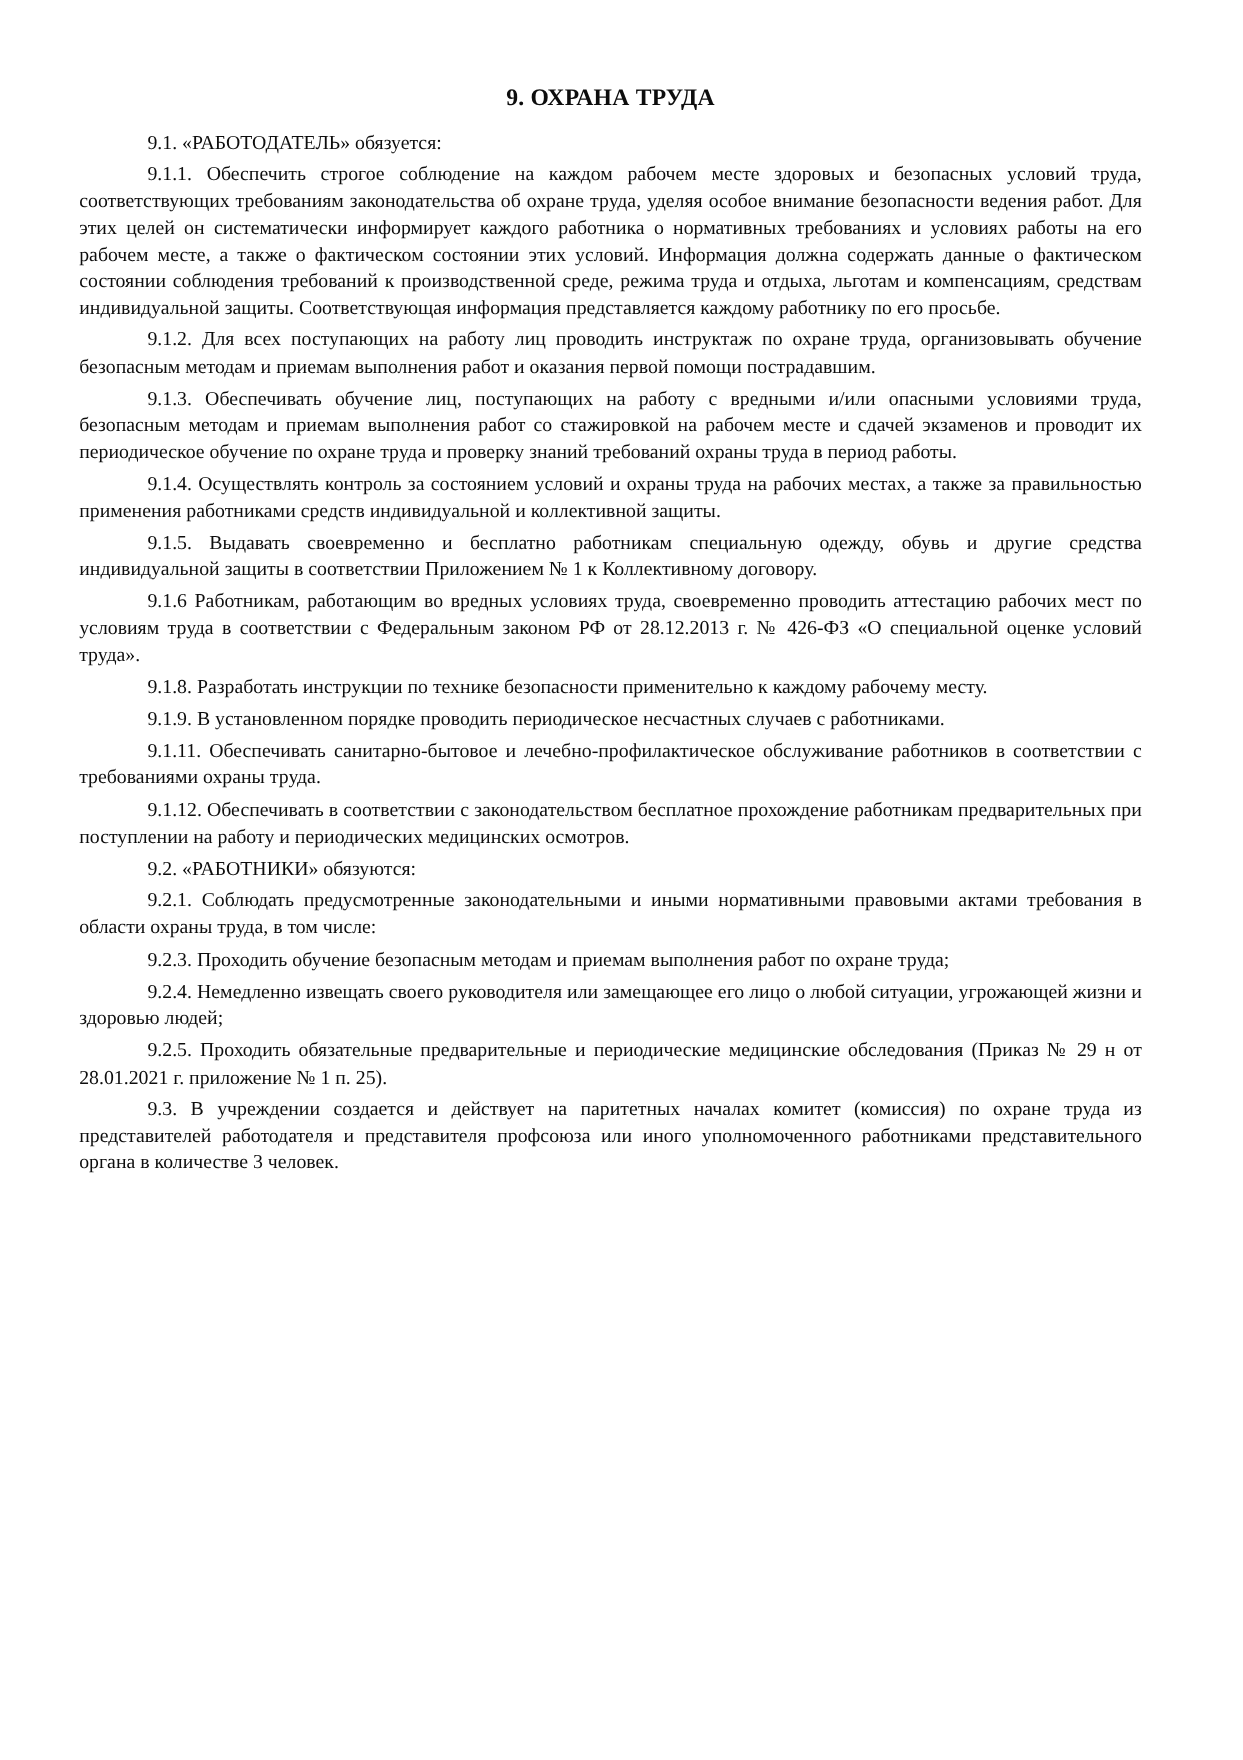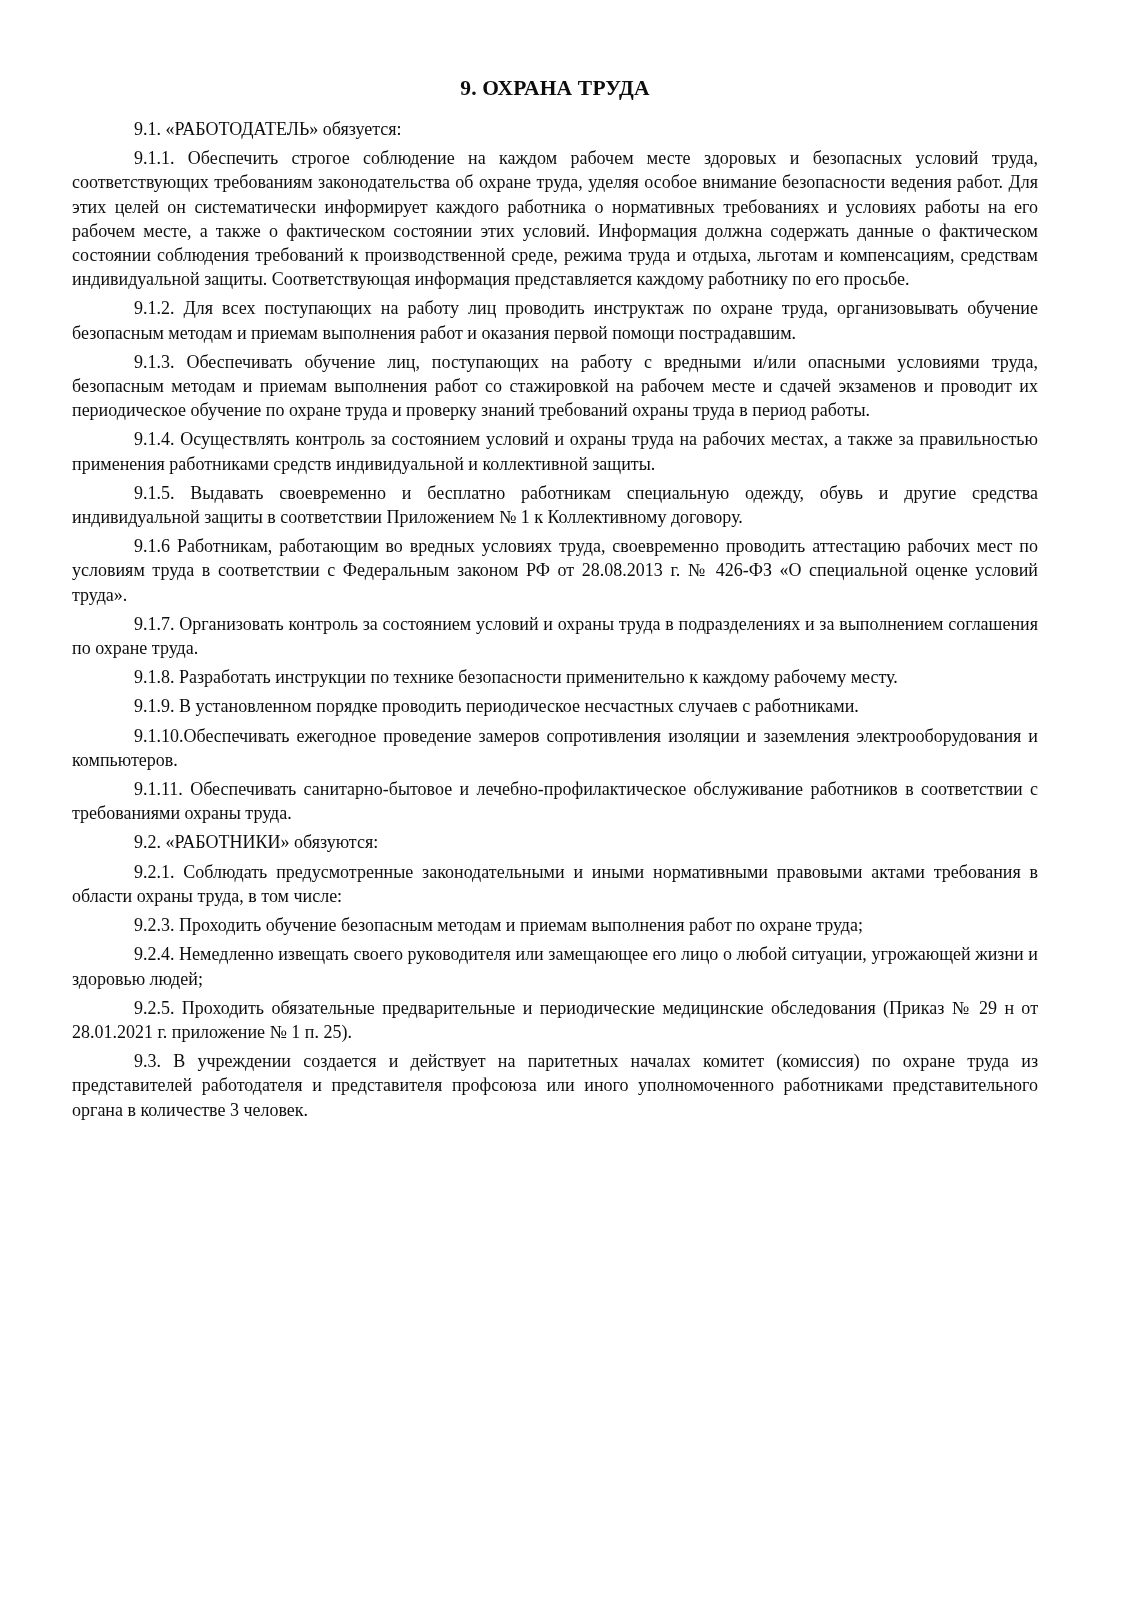--- a/index.html
+++ b/index.html
@@ -44,26 +44,25 @@
 
 <div class="page">
   <h1 class="doc-title">9. ОХРАНА ТРУДА</h1>
   <div class="body">
     <p class="para">9.1. «РАБОТОДАТЕЛЬ» обязуется:</p>
     <p class="para">9.1.1. Обеспечить строгое соблюдение на каждом рабочем месте здоровых и безопасных условий труда, соответствующих требованиям законодательства об охране труда, уделяя особое внимание безопасности ведения работ. Для этих целей он систематически информирует каждого работника о нормативных требованиях и условиях работы на его рабочем месте, а также о фактическом состоянии этих условий.  Информация должна содержать данные о фактическом состоянии соблюдения требований к производственной среде, режима труда и отдыха, льготам и компенсациям, средствам индивидуальной защиты. Соответствующая информация представляется каждому работнику по его просьбе.</p>
     <p class="para">9.1.2. Для всех поступающих на работу лиц проводить инструктаж по охране труда, организовывать обучение безопасным методам и приемам выполнения работ и оказания первой помощи пострадавшим.</p>
     <p class="para">9.1.3. Обеспечивать обучение лиц, поступающих на работу с вредными и/или опасными условиями труда, безопасным методам и приемам выполнения работ со стажировкой на рабочем месте и сдачей экзаменов и проводит их периодическое обучение по охране труда и проверку знаний требований охраны труда в период работы.</p>
     <p class="para">9.1.4. Осуществлять контроль за состоянием условий и охраны труда на рабочих местах, а также за правильностью применения работниками средств индивидуальной и коллективной защиты.</p>
     <p class="para">9.1.5. Выдавать своевременно и бесплатно работникам специальную одежду, обувь и другие средства индивидуальной защиты в соответствии Приложением № 1 к Коллективному договору.</p>
-    <p class="para">9.1.6 Работникам, работающим во вредных условиях труда, своевременно проводить аттестацию рабочих мест по условиям труда в соответствии с Федеральным законом РФ от 28.08.2013 г. № 426-ФЗ «О специальной оценке условий труда».</p>
-    <p class="para">9.1.7. Организовать контроль за состоянием условий и охраны труда в подразделениях и за выполнением соглашения по охране труда.</p>
+    <p class="para">9.1.6 Работникам, работающим во вредных условиях труда, своевременно проводить аттестацию рабочих мест по условиям труда в соответствии с Федеральным законом РФ от 28.12.2013 г. № 426-ФЗ «О специальной оценке условий труда».</p>
     <p class="para">9.1.8. Разработать инструкции по технике безопасности применительно к каждому рабочему месту.</p>
     <p class="para">9.1.9. В установленном порядке проводить периодическое несчастных случаев с работниками.</p>
-    <p class="para">9.1.10.Обеспечивать ежегодное проведение замеров сопротивления изоляции и заземления электрооборудования и компьютеров.</p>
     <p class="para">9.1.11. Обеспечивать санитарно-бытовое и лечебно-профилактическое обслуживание работников в соответствии с требованиями охраны труда.</p>
+    <p class="para">9.1.12. Обеспечивать в соответствии с законодательством бесплатное прохождение работникам предварительных при поступлении на работу и периодических медицинских осмотров.</p>
     <p class="para">9.2. «РАБОТНИКИ» обязуются:</p>
     <p class="para">9.2.1. Соблюдать предусмотренные законодательными и иными нормативными правовыми актами требования в области охраны труда, в том числе:</p>
     <p class="para">9.2.3. Проходить обучение безопасным методам и приемам выполнения работ по охране труда;</p>
     <p class="para">9.2.4. Немедленно извещать своего руководителя или замещающее его лицо о любой ситуации, угрожающей жизни и здоровью людей;</p>
     <p class="para">9.2.5. Проходить обязательные предварительные и периодические медицинские обследования (Приказ  № 29 н от 28.01.2021 г. приложение № 1 п. 25).</p>
     <p class="para">9.3. В учреждении создается и действует на паритетных началах комитет (комиссия) по охране труда из представителей работодателя и представителя профсоюза или иного уполномоченного работниками представительного органа в количестве 3 человек.</p>
   </div>
 </div>
 
 </body></html>

